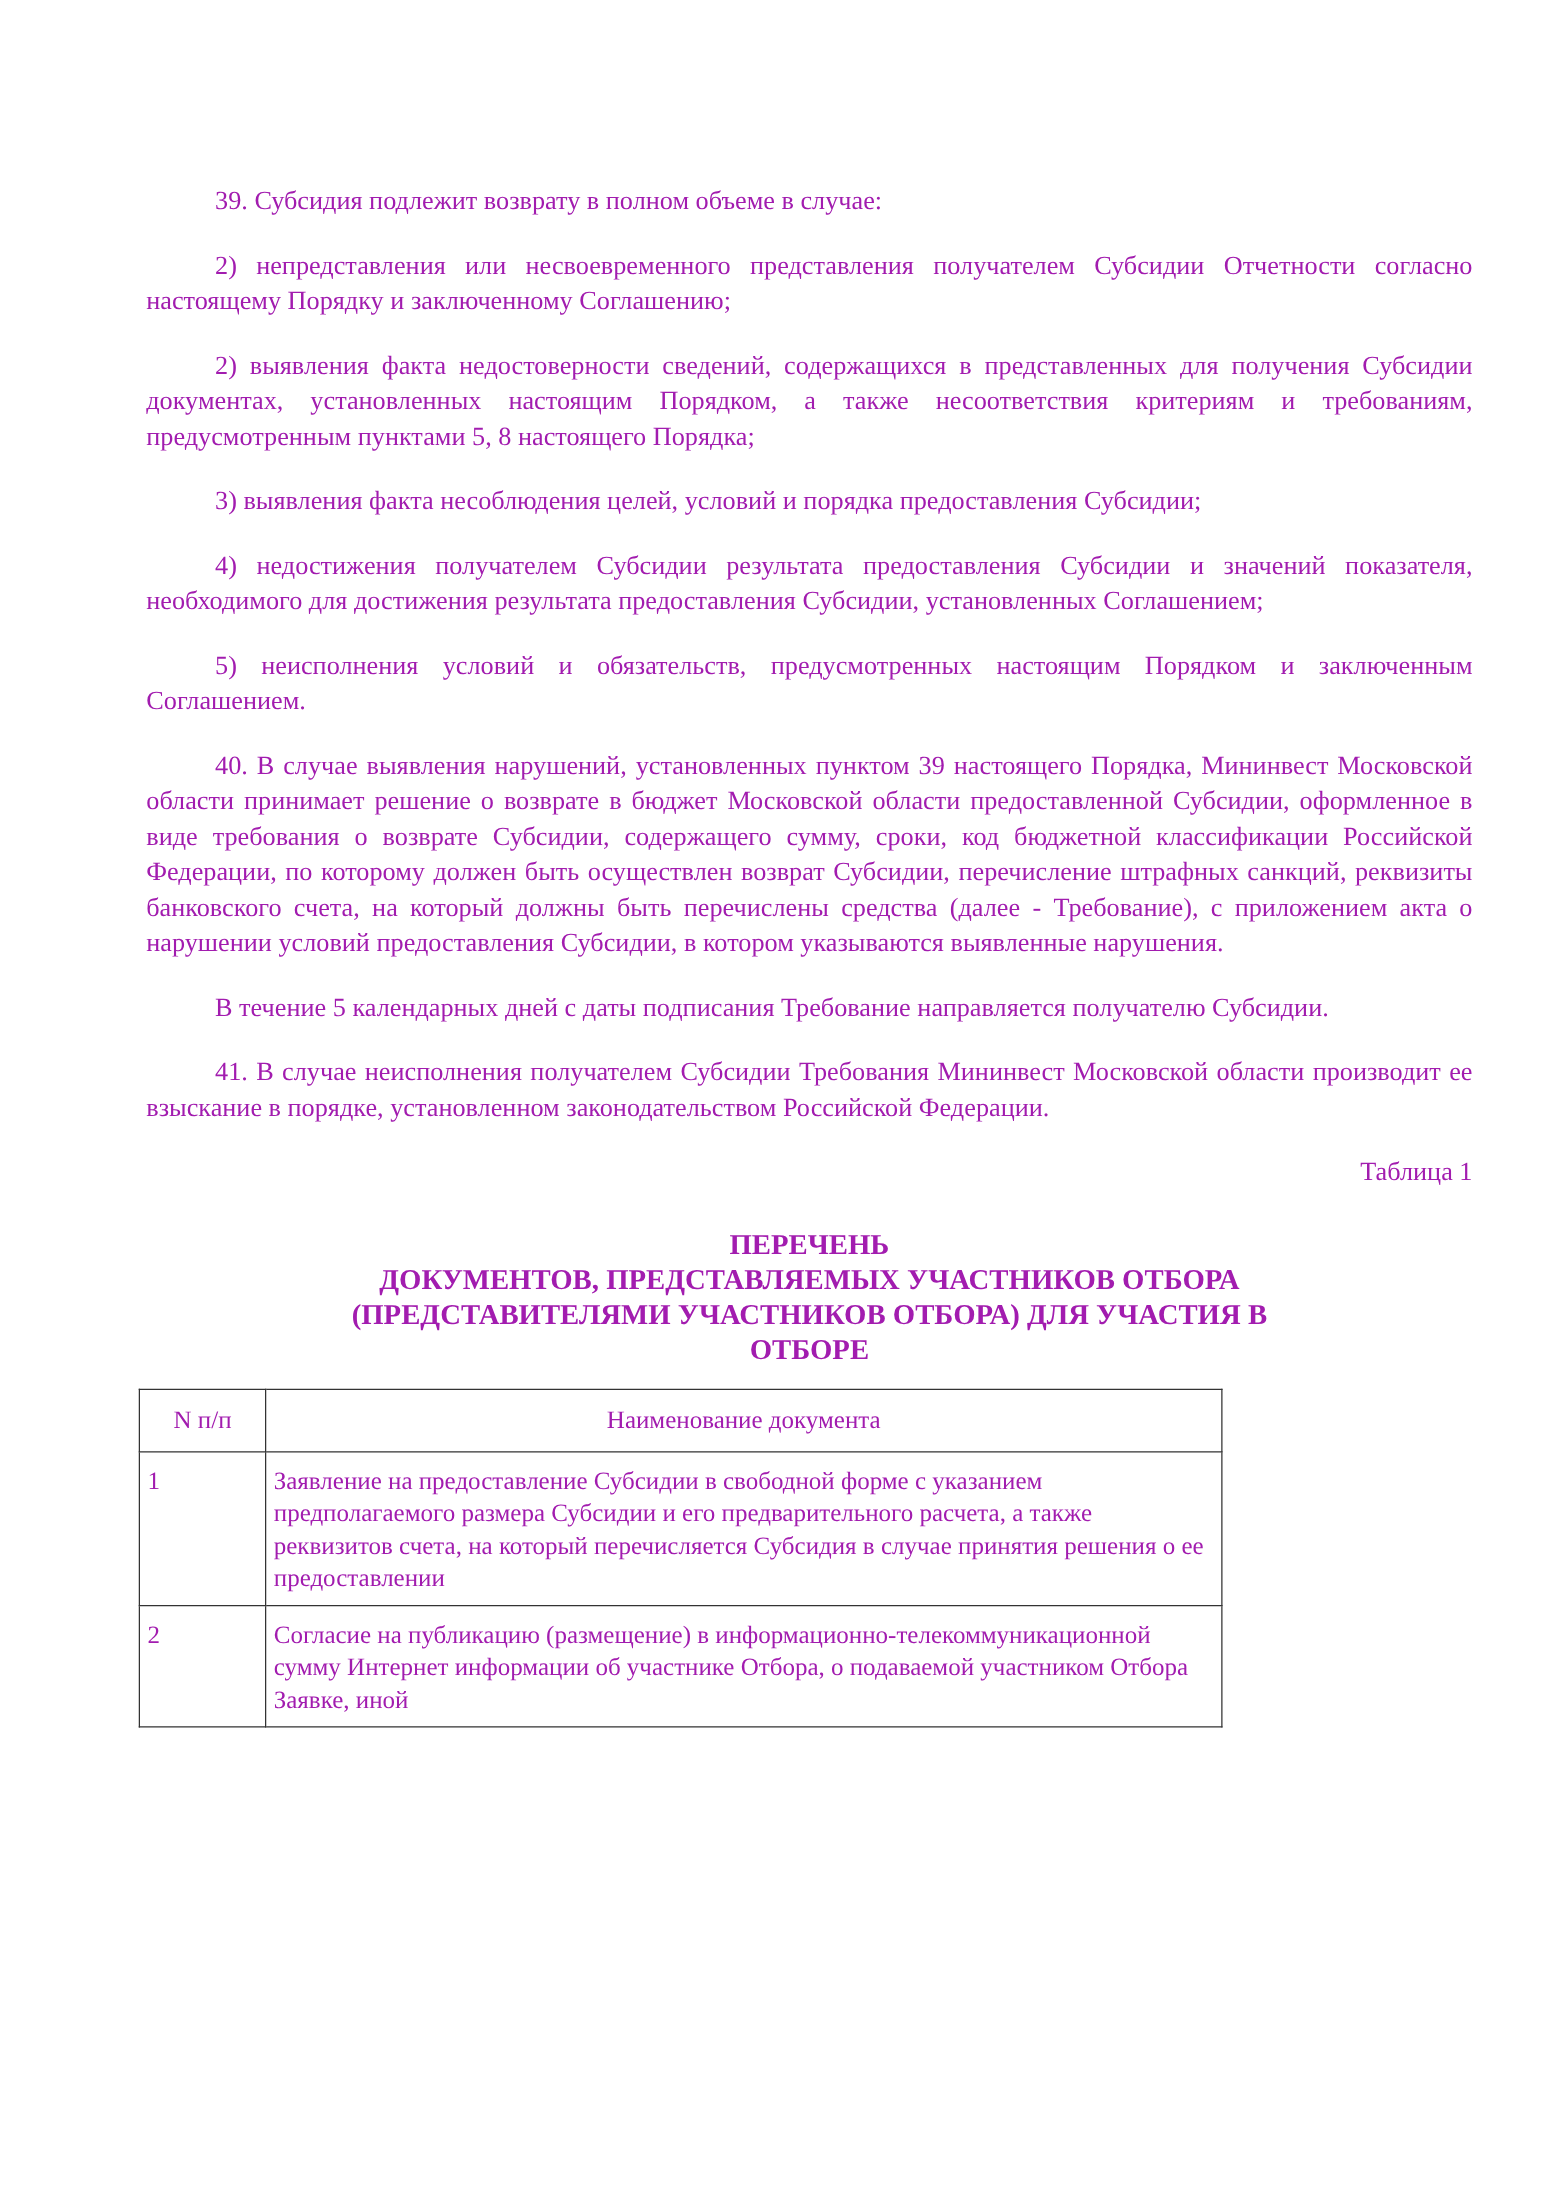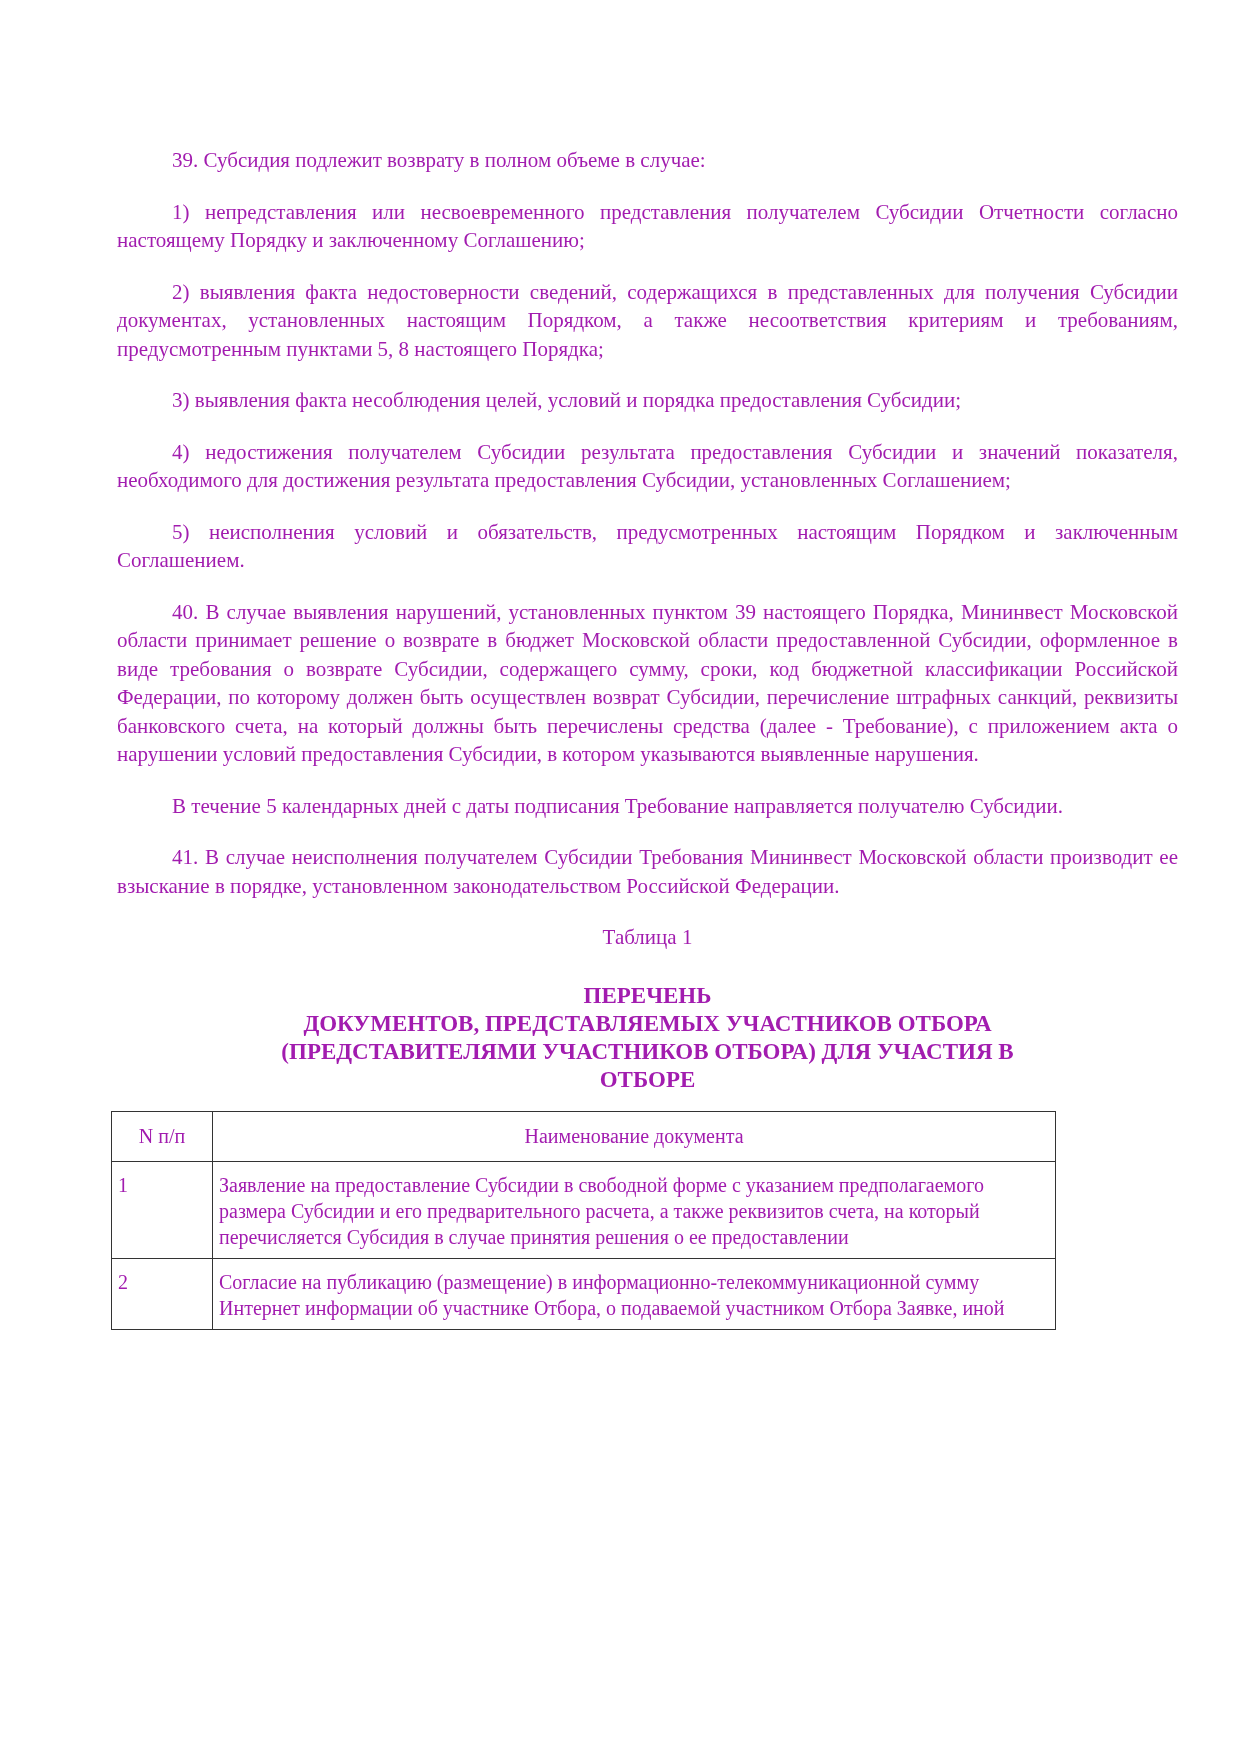--- a/index.html
+++ b/index.html
@@ -3,42 +3,42 @@
 <meta charset="utf-8">
 <style>
   html, body { margin: 0; padding: 0; background: #ffffff; }
   body { width: 1240px; height: 1754px; position: relative; overflow: hidden; }
   .page {
     position: absolute; left: 117px; top: 146px; width: 1061px;
     font-family: "Liberation Serif", "DejaVu Serif", serif;
     font-size: 21px; line-height: 28.5px; color: #a21caf;
   }
   .p { margin: 0 0 23px 0; text-align: justify; text-indent: 55px; }
-  .table-label { text-align: center; margin: 4px 0 30px 0; }
+  .table-label { text-align: right; margin: 4px 0 30px 0; }
   .title {
     font-weight: bold; text-align: center; font-size: 23px; line-height: 28px;
     margin: 0 0 17px 0;
   }
   .title div { display: block; }
   table.docs {
-    border-collapse: collapse; width: 945px; margin-left: -6px;
+    border-collapse: collapse; width: 867px; margin-left: -6px;
     font-family: "Liberation Serif", "DejaVu Serif", serif; font-size: 20px; line-height: 26px;
   }
   table.docs th, table.docs td { border: 1.5px solid #333; vertical-align: top; }
   table.docs th { font-weight: normal; text-align: center; padding: 11px 6px 12px 6px; }
   table.docs td { padding: 10px 6px 8px 6px; text-align: left; }
   table.docs .c1 { width: 88px; }
   table.docs td.c1 { padding-left: 6px; }
 </style>
 </head>
 <body>
 
 <div class="page">
   <p class="p">39. Субсидия подлежит возврату в полном объеме в случае:</p>
-  <p class="p">1) непредставления или несвоевременного представления получателем Субсидии Отчетности согласно настоящему Порядку и заключенному Соглашению;</p>
+  <p class="p">2) непредставления или несвоевременного представления получателем Субсидии Отчетности согласно настоящему Порядку и заключенному Соглашению;</p>
   <p class="p">2) выявления факта недостоверности сведений, содержащихся в представленных для получения Субсидии документах, установленных настоящим Порядком, а также несоответствия критериям и требованиям, предусмотренным пунктами 5, 8 настоящего Порядка;</p>
   <p class="p">3) выявления факта несоблюдения целей, условий и порядка предоставления Субсидии;</p>
   <p class="p">4) недостижения получателем Субсидии результата предоставления Субсидии и значений показателя, необходимого для достижения результата предоставления Субсидии, установленных Соглашением;</p>
   <p class="p">5) неисполнения условий и обязательств, предусмотренных настоящим Порядком и заключенным Соглашением.</p>
   <p class="p">40. В случае выявления нарушений, установленных пунктом 39 настоящего Порядка, Мининвест Московской области принимает решение о возврате в бюджет Московской области предоставленной Субсидии, оформленное в виде требования о возврате Субсидии, содержащего сумму, сроки, код бюджетной классификации Российской Федерации, по которому должен быть осуществлен возврат Субсидии, перечисление штрафных санкций, реквизиты банковского счета, на который должны быть перечислены средства (далее - Требование), с приложением акта о нарушении условий предоставления Субсидии, в котором указываются выявленные нарушения.</p>
   <p class="p">В течение 5 календарных дней с даты подписания Требование направляется получателю Субсидии.</p>
   <p class="p">41. В случае неисполнения получателем Субсидии Требования Мининвест Московской области производит ее взыскание в порядке, установленном законодательством Российской Федерации.</p>
 
   <div class="table-label">Таблица 1</div>
 

